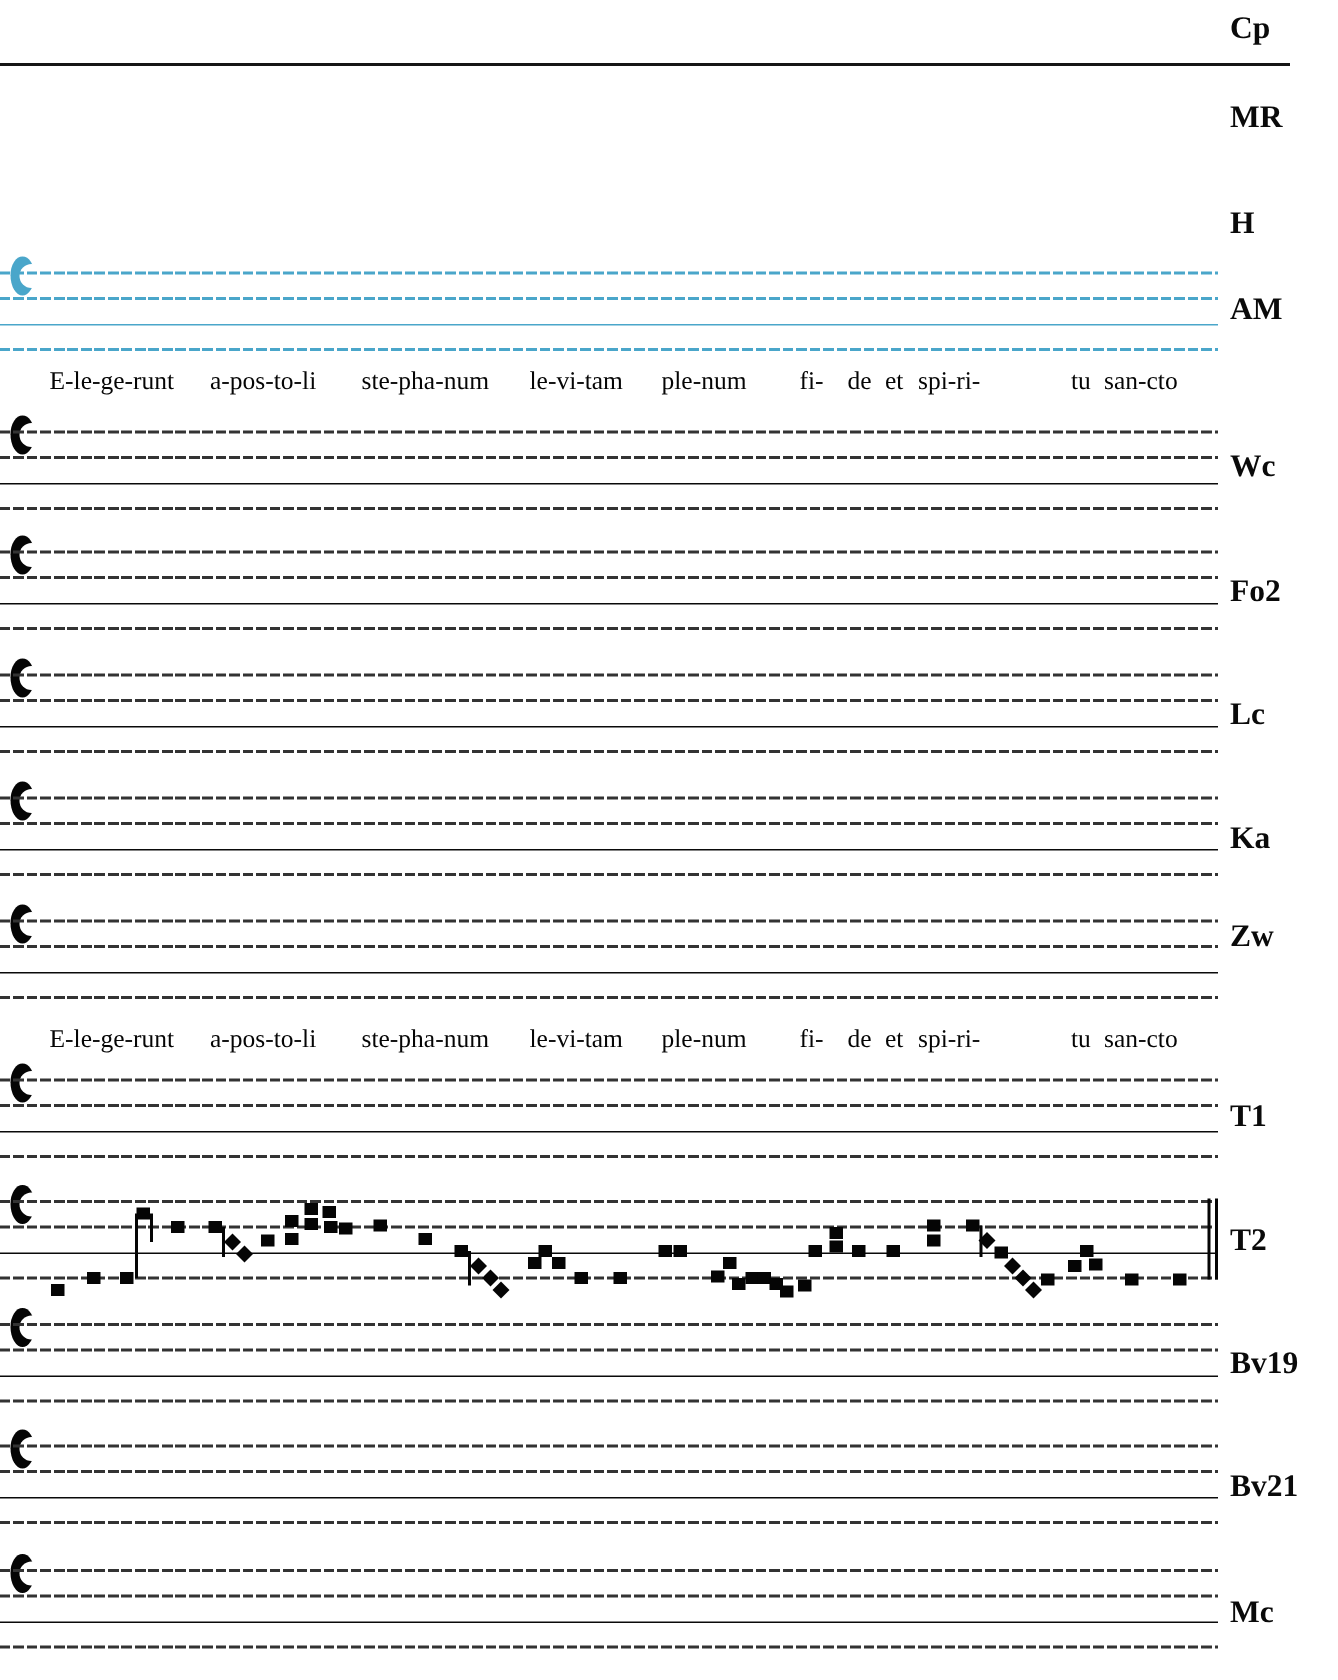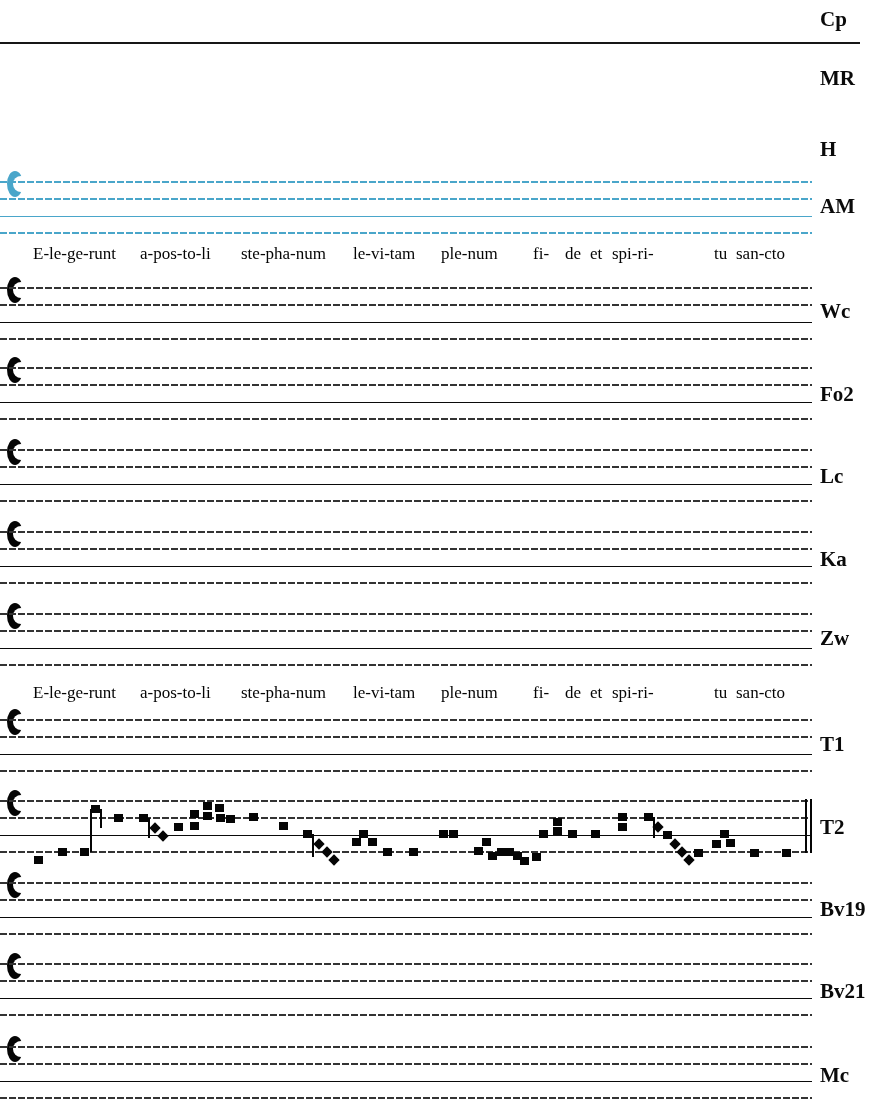--- a/index.html
+++ b/index.html
@@ -70,21 +70,21 @@
       <div class="clef" style="left: 7px; top: 439px; color: rgb(5, 5, 5);"></div>
     </div>
     <div class="src-label" style="top: 559px;">Ka</div>
     <div style="position: absolute; left: 0px; top: 0px;">
       <div class="staff-line dashed" style="top: 531px; width: 812px; --lc: #333333; --ls: #0a0a0a;"></div>
       <div class="staff-line dashed" style="top: 548px; width: 812px; --lc: #333333; --ls: #0a0a0a;"></div>
       <div class="staff-line solid" style="top: 566px; width: 812px; --lc: #333333; --ls: #0a0a0a;"></div>
       <div class="staff-line dashed" style="top: 582px; width: 812px; --lc: #333333; --ls: #0a0a0a;"></div>
       <div class="clef" style="left: 7px; top: 521px; color: rgb(5, 5, 5);"></div>
     </div>
-    <div class="src-label" style="top: 638px;">Zw</div>
+    <div class="src-label" style="top: 624px;">Zw</div>
     <div style="position: absolute; left: 0px; top: 0px;">
       <div class="staff-line dashed" style="top: 613px; width: 812px; --lc: #333333; --ls: #0a0a0a;"></div>
       <div class="staff-line dashed" style="top: 630px; width: 812px; --lc: #333333; --ls: #0a0a0a;"></div>
       <div class="staff-line solid" style="top: 648px; width: 812px; --lc: #333333; --ls: #0a0a0a;"></div>
       <div class="staff-line dashed" style="top: 664px; width: 812px; --lc: #333333; --ls: #0a0a0a;"></div>
       <div class="clef" style="left: 7px; top: 603px; color: rgb(5, 5, 5);"></div>
     </div>
     <div class="src-label" style="top: 744px;">T1</div>
     <div style="position: absolute; left: 0px; top: 0px;">
       <div class="staff-line dashed" style="top: 719px; width: 812px; --lc: #333333; --ls: #0a0a0a;"></div>

